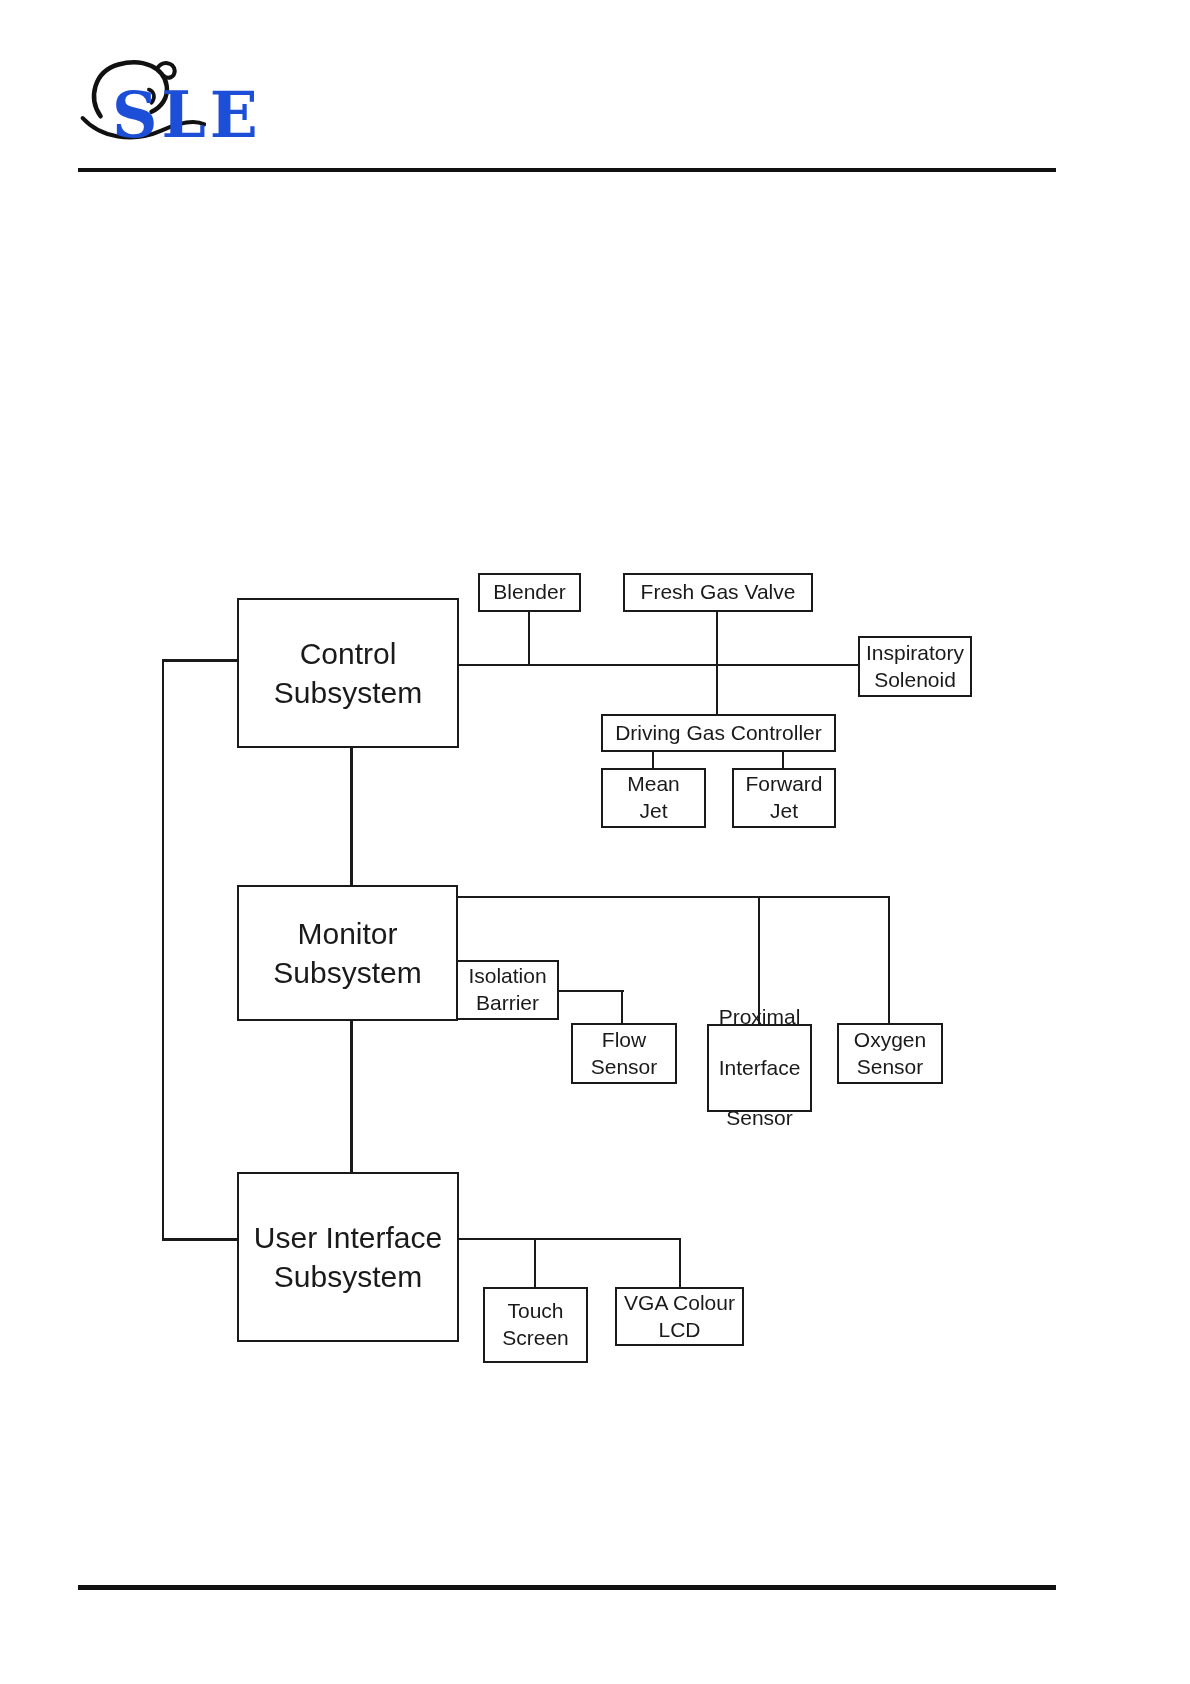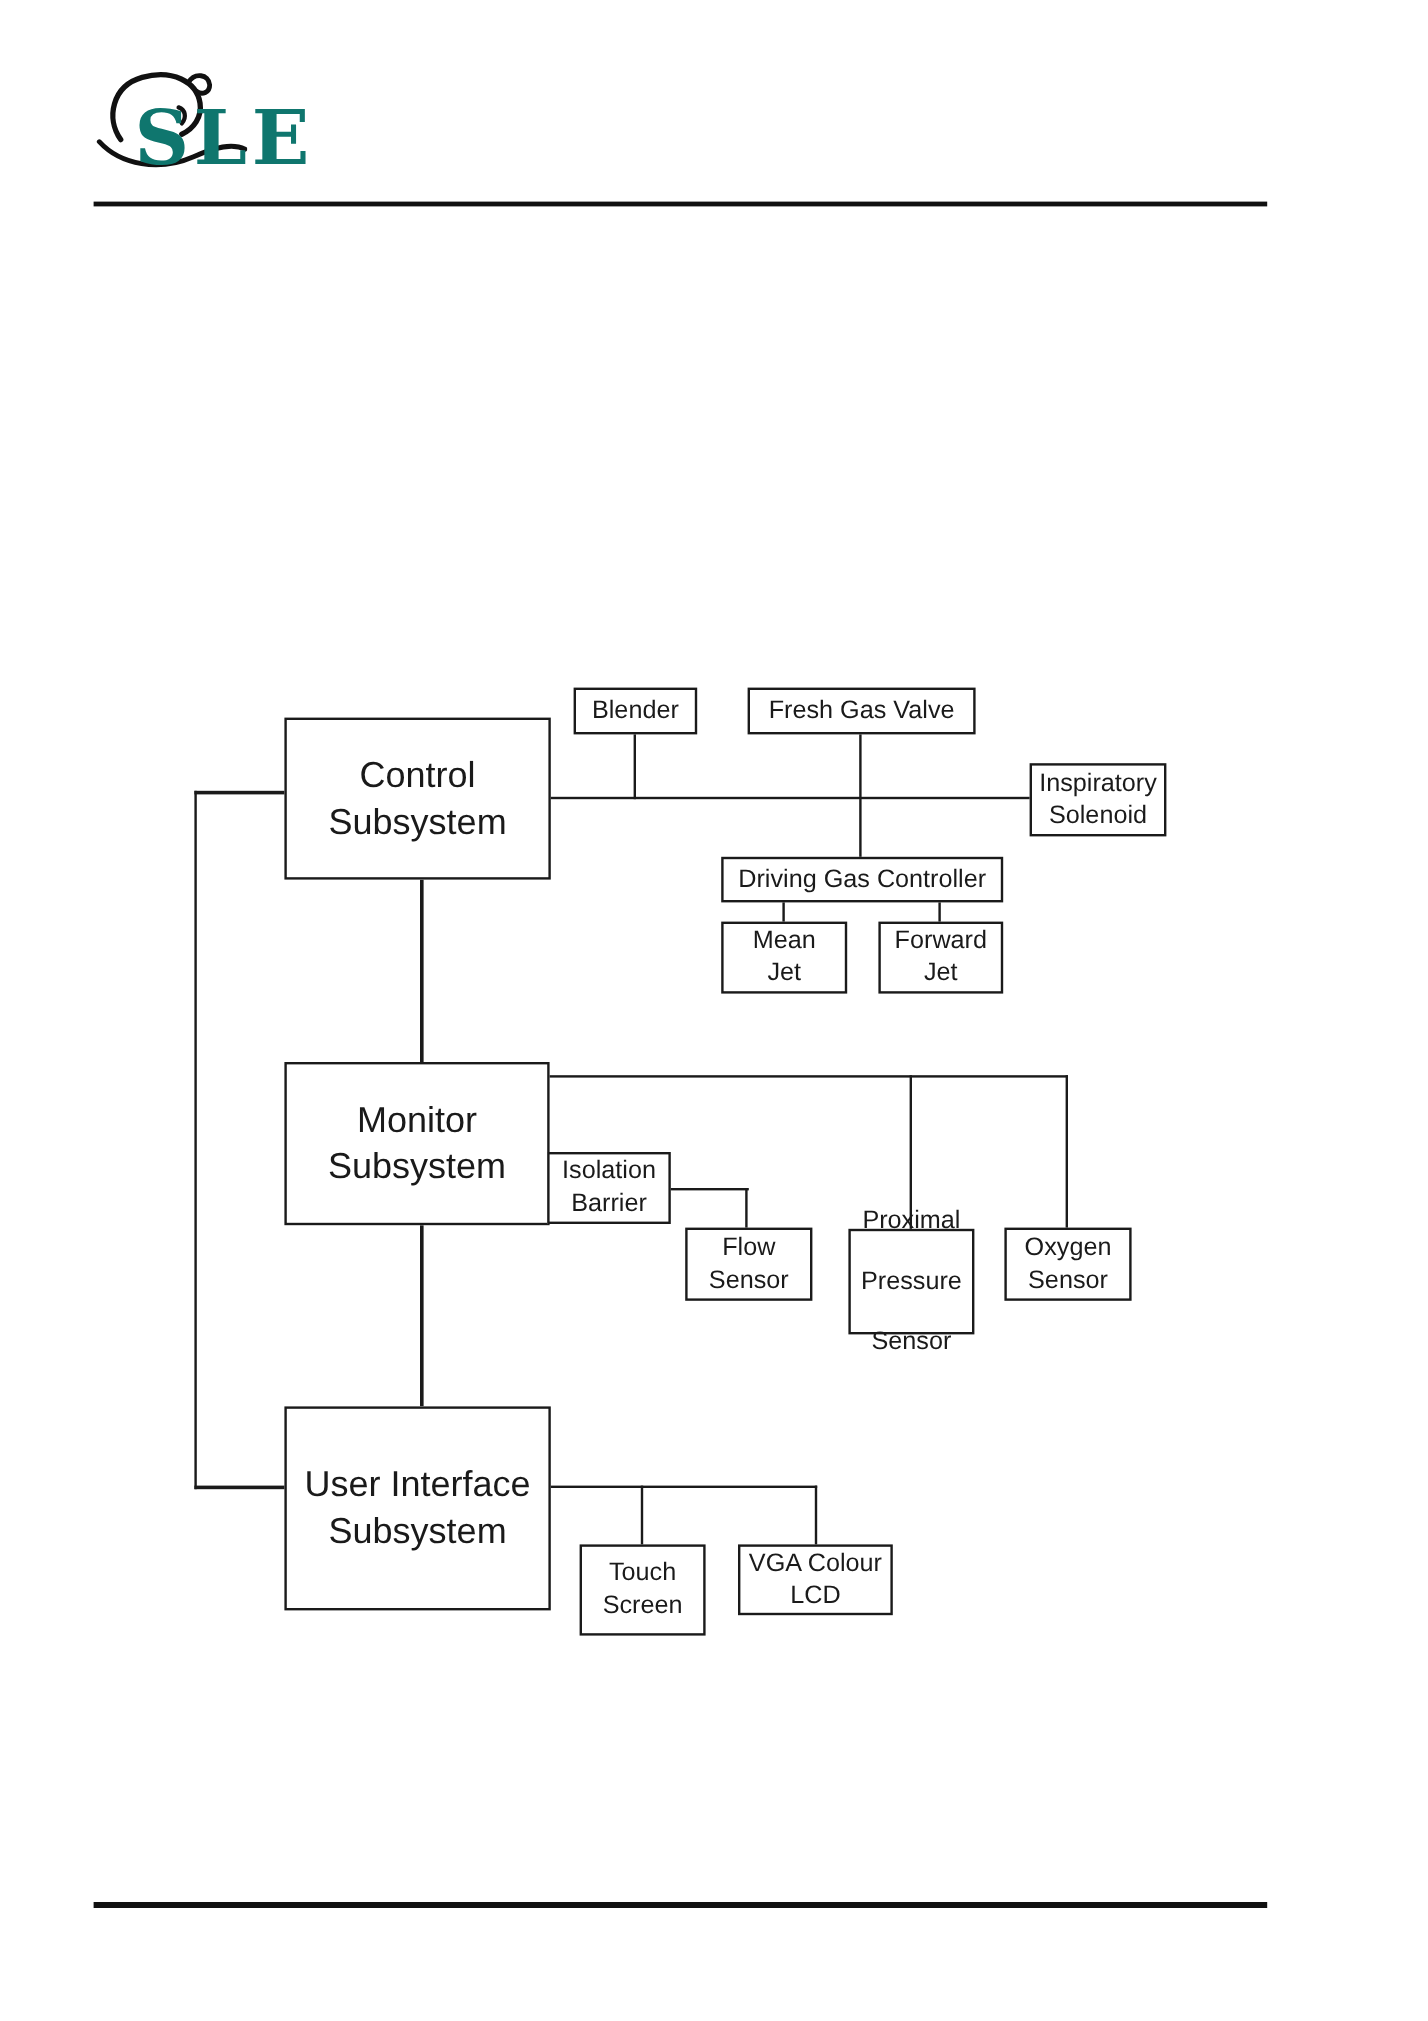--- a/index.html
+++ b/index.html
@@ -15,21 +15,21 @@
   }
   
   .rule { position: absolute; background: #111111; }
 
   
   .logo-mark { position: absolute; left: 72px; top: 54px; width: 134px; height: 96px; }
   .logo-text {
     position: absolute; left: 112px; top: 84px;
     font-family: "DejaVu Serif", "Liberation Serif", serif;
     font-weight: bold; font-size: 63px; line-height: 1;
-    letter-spacing: 4px; color: #0f766e;
+    letter-spacing: 4px; color: #1d4ed8;
   }
 
   
   .line { position: absolute; background: #1a1a1a; z-index: 1; }
 
   
   .box {
     position: absolute; box-sizing: border-box;
     border: 2px solid #1a1a1a; background: #ffffff;
     display: flex; flex-direction: column;
@@ -72,21 +72,21 @@
   <div class="line" style="left:456px; top:896px; width:434px; height:2px;"></div>
   <div class="line" style="left:758px; top:896px; width:2px; height:130px;"></div>
   <div class="line" style="left:888px; top:896px; width:2px; height:129px;"></div>
   <div class="line" style="left:556px; top:990px; width:68px; height:2px;"></div>
   <div class="line" style="left:621px; top:990px; width:2px; height:35px;"></div>
 
   <div class="line" style="left:457px; top:1238px; width:224px; height:2px;"></div>
   <div class="line" style="left:534px; top:1238px; width:2px; height:51px;"></div>
   <div class="line" style="left:679px; top:1238px; width:2px; height:51px;"></div>
 
-  <div class="box big" style="left:237px; top:598px; width:222px; height:135px;">
+  <div class="box big" style="left:237px; top:598px; width:222px; height:150px;">
     <span>Control</span>
     <span>Subsystem</span>
   </div>
 
   <div class="box small" style="left:478px; top:573px; width:103px; height:39px;">
     <span>Blender</span>
   </div>
 
   <div class="box small" style="left:623px; top:573px; width:190px; height:39px;">
     <span>Fresh Gas Valve</span>
@@ -121,21 +121,21 @@
     <span>Barrier</span>
   </div>
 
   <div class="box small" style="left:571px; top:1023px; width:106px; height:61px;">
     <span>Flow</span>
     <span>Sensor</span>
   </div>
 
   <div class="box small" style="left:707px; top:1024px; width:105px; height:88px;gap:24px;">
     <span>Proximal</span>
-    <span>Pressure</span>
+    <span>Interface</span>
     <span>Sensor</span>
   </div>
 
   <div class="box small" style="left:837px; top:1023px; width:106px; height:61px;">
     <span>Oxygen</span>
     <span>Sensor</span>
   </div>
 
   <div class="box big" style="left:237px; top:1172px; width:222px; height:170px;">
     <span>User Interface</span>

